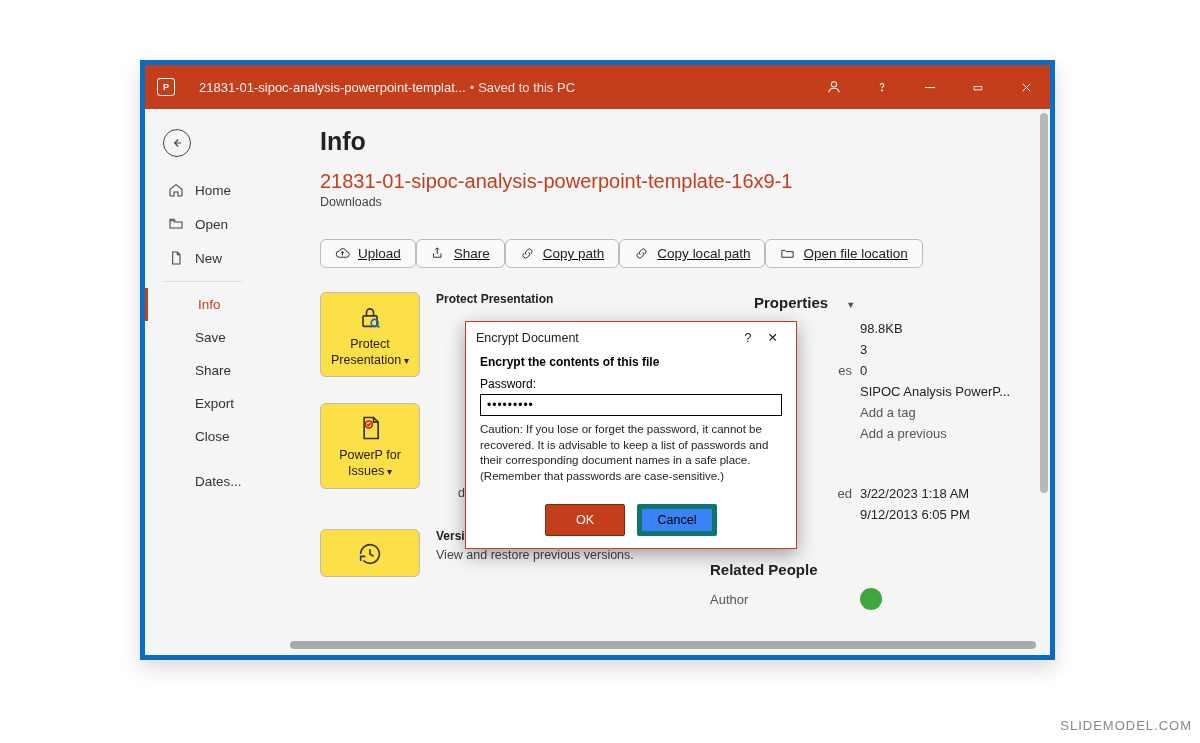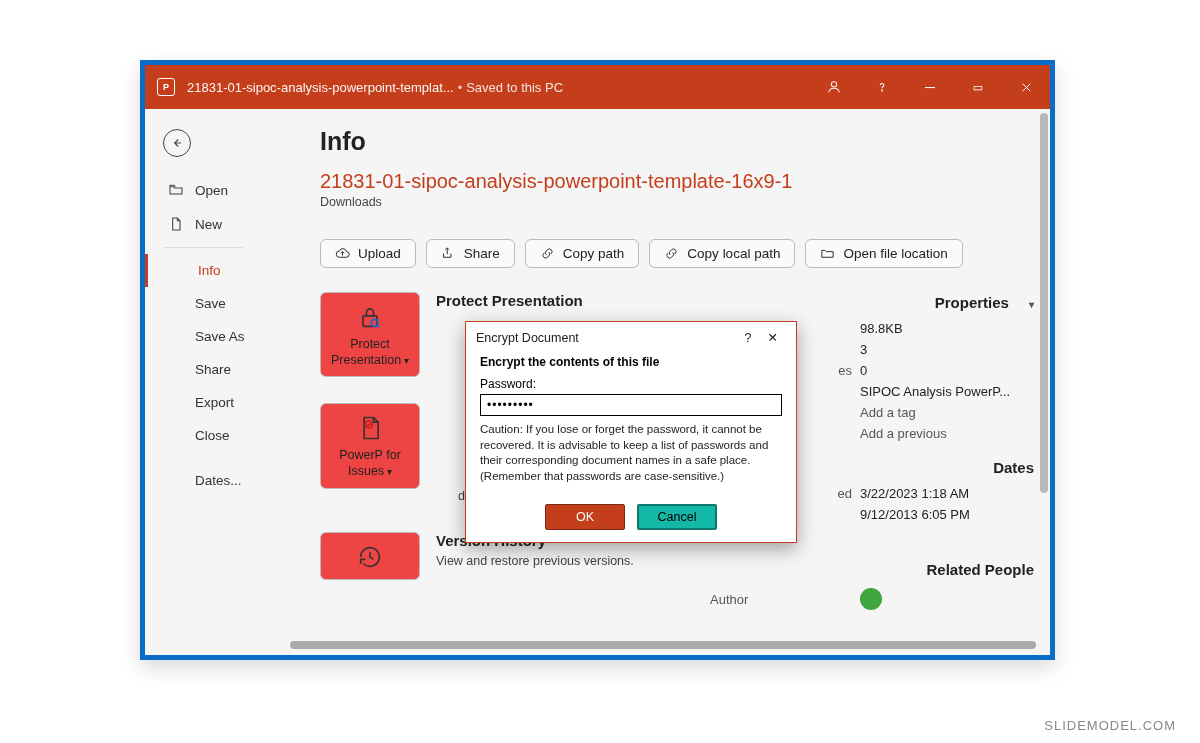--- a/index.html
+++ b/index.html
@@ -8,21 +8,21 @@
   .outer-frame {
     position: absolute; left: 140px; top: 60px; width: 915px; height: 600px;
     border: 5px solid #0a6cc7; background: #f5f5f5;
     box-shadow: 0 8px 20px rgba(0,0,0,.15);
   }
   .titlebar {
     height: 44px; background: #c43e1c; display: flex; align-items: center;
     color: #fff; font-size: 13px; position: relative;
   }
   .titlebar .app-icon { width: 18px; height: 18px; border: 1.5px solid #fff; border-radius: 3px; margin: 0 12px; display:flex;align-items:center;justify-content:center;font-size:9px;font-weight:bold; }
-  .titlebar .doc-title { opacity: .95; }
+  .titlebar .doc-title { opacity: .95; margin-left: 12px; }
   .titlebar .doc-status { opacity: .85; }
   .titlebar .sep { opacity: .7; padding: 0 4px; }
   .win-btns { position: absolute; right: 0; top: 0; height: 44px; display:flex; align-items:center; }
   .win-btns span { width: 48px; height: 44px; display:flex; align-items:center; justify-content:center; color:#fff; font-size:14px;}
   .win-btns .accnt svg, .win-btns .help svg { opacity:.9;}
   .body-area { position: absolute; left:0; top:44px; right:0; bottom:0; display:flex; background:#f5f5f5;}
   .scrollbar-v { position:absolute; right:2px; top:48px; width:12px; bottom:24px; background:transparent;}
   .scrollbar-v .thumb { position:absolute; right:0; top:0; width:8px; height:380px; background:#b8b8b8; border-radius:4px;}
   .scrollbar-h { position:absolute; left:145px; right:14px; bottom:4px; height:10px; }
   .scrollbar-h .thumb { position:absolute; left:0; top:0; height:8px; width:100%; background:#aaa; border-radius:4px;}
@@ -33,57 +33,57 @@
   .back-btn { width:28px; height:28px; border:1.5px solid #444; border-radius:50%; margin:6px 0 16px 18px; display:flex;align-items:center;justify-content:center; }
   .nav-item { display:flex; align-items:center; gap:10px; padding:9px 0 9px 22px; font-size:13.5px; color:#333; cursor:default; }
   .nav-item.selected { color:#c43e1c; border-left:3px solid #c43e1c; padding-left:19px; }
   .nav-item .icn { width:18px; display:flex; justify-content:center; color:#444;}
   .nav-item.noicon { padding-left: 50px; }
   .nav-divider { height:1px; background:#ddd; margin: 6px 18px 6px 18px; width: 80px;}
   .main { flex:1; background:#f5f5f5; padding: 18px 16px 0 30px; position:relative; overflow:hidden;}
   .hdr-info { font-size: 25px; font-weight:600; color:#222; margin-bottom: 14px;}
   .doc-name { font-size: 20px; color:#c43e1c; margin-bottom: 2px; }
   .doc-loc { font-size: 12.5px; color:#444; margin-bottom: 30px; }
-  .action-row { display:flex; gap:10px; margin-bottom: 24px; flex-wrap:wrap;}
+  .action-row { display:flex; margin-bottom: 24px; flex-wrap:wrap;text-decoration:underline;}
   .pill { border:1px solid #bbb; border-radius:6px; background:#fafafa; padding:6px 14px; display:flex; align-items:center; gap:8px; font-size:13.5px; color:#222; }
   .pill svg { width:15px; height:15px; }
   .content-cols { display:flex; gap: 24px; }
   .left-col { flex: 0 0 410px; }
   .right-col { flex: 1; font-size: 13px; color:#333; }
-  .big-btn { border:1px solid #bbb; border-radius:6px; width:100px; padding: 10px 4px 8px; background:#ef4444; text-align:center; font-size:12.5px; color:#222; line-height:1.25; display:flex; flex-direction:column; align-items:center; gap:6px;}
+  .big-btn { border:1px solid #bbb; border-radius:6px; width:100px; padding: 10px 4px 8px; background:#fde047; text-align:center; font-size:12.5px; color:#222; line-height:1.25; display:flex; flex-direction:column; align-items:center; gap:6px;}
   .big-btn .chev::after{ content:" \25BE"; font-size:10px;}
   .sec-row { display:flex; gap: 16px; align-items:flex-start; margin-bottom: 26px;}
-  .sec-title { font-size: 15px; font-weight:600; color:#222; margin-bottom:4px;}
+  .sec-title { font-size: 12px; font-weight:600; color:#222; margin-bottom:4px;}
   .sec-text { font-size: 12.5px; color:#444; line-height:1.4; }
   .right-col .line { display:flex; gap: 8px; margin-bottom: 6px; }
   .right-col .lbl { width: 98px; color:#555; }
   .right-col .val { color:#222; }
   .right-col .link { color:#555; }
-  .right-col h4 { font-size:15px; font-weight:600; margin: 2px 0 10px; color:#222; display:flex; align-items:center; gap:20px;justify-content:flex-end;}
+  .right-col h4 { font-size:15px; font-weight:600; margin: 2px 0 10px; color:#222; display:flex; align-items:center; gap:20px;}
   .right-col .chev::after{ content:" \25BE"; font-size:10px; color:#555;}
   .auth-row { display:flex; align-items:center; gap:8px;}
   .avatar { width:22px; height:22px; border-radius:50%; background:#3fa63f; }
   
   .dialog {
     position:absolute; left: 465px; top: 321px; width: 332px; background:#fff;
     border:1px solid #c43e1c; box-shadow: 0 6px 18px rgba(0,0,0,.35);
     font-size:12px;
   }
   .dlg-title { display:flex; align-items:center; padding: 8px 10px; font-size:12.5px; color:#222; }
   .dlg-title .sp { flex:1;}
   .dlg-title .q, .dlg-title .x { padding: 0 8px; cursor:default; }
   .dlg-body { padding: 2px 14px 12px; }
   .dlg-body b { font-weight:700; }
   .pw-label { margin-top: 8px; display:block;}
   .pw-input { width: 100%; border:1.5px solid #000; padding:3px 6px; margin:3px 0 6px; font-family:inherit; font-size:12px; letter-spacing:1px;}
   .warn { font-size:11.5px; color:#222; line-height:1.35; }
   .dlg-btns { display:flex; gap:12px; justify-content:center; padding: 8px 14px 12px; }
-  .dlg-btns button { width: 80px; padding: 4px 0; font-size:12.5px; border:2px solid #0f766e; background:#14b8a6; border-radius:2px;}
+  .dlg-btns button { width: 80px; padding: 4px 0; font-size:12.5px; border:5px solid #0f766e; background:#3b82f6; border-radius:2px;}
   .dlg-btns button.primary { background:#c43e1c; color:#fff; border:1.5px solid #7a2a13; }
-  .watermark { position:absolute; right: 24px; bottom: 10px; font-size:13px; letter-spacing:1px; color:#888; }
+  .watermark { position:absolute; right: 8px; bottom: 10px; font-size:13px; letter-spacing:1px; color:#888; }
 </style>
 </head>
 <body>
 
 <div class="stage">
   <div class="outer-frame">
 
     <div class="titlebar">
       <div class="app-icon">P</div>
       <span class="doc-title">21831-01-sipoc-analysis-powerpoint-templat...</span>
@@ -116,20 +116,28 @@
       <div class="sidebar">
         <div class="back-btn">
           <svg viewBox="0 0 24 24" width="14" height="14" fill="none" stroke="#444" stroke-width="2">
               <path d="M14 6l-6 6 6 6M8 12h11"></path>
             </svg>
         </div>
 
         <div class="nav-item">
           <span class="icn">
               <svg viewBox="0 0 24 24" width="16" height="16" fill="none" stroke="currentColor" stroke-width="1.6">
+                <path d="M3 11l9-7 9 7v9a1 1 0 0 1-1 1h-5v-6h-6v6H4a1 1 0 0 1-1-1z"></path>
+              </svg>
+            </span>
+          <span>Home</span>
+        </div>
+        <div class="nav-item">
+          <span class="icn">
+              <svg viewBox="0 0 24 24" width="16" height="16" fill="none" stroke="currentColor" stroke-width="1.6">
                 <path d="M3 7h5l2 2h11v9H3z"></path>
                 <path d="M3 7V5h6l2 2"></path>
               </svg>
             </span>
           <span>Open</span>
         </div>
         <div class="nav-item">
           <span class="icn">
               <svg viewBox="0 0 24 24" width="16" height="16" fill="none" stroke="currentColor" stroke-width="1.6">
                 <path d="M7 3h7l4 4v14H7z"></path>
@@ -137,23 +145,20 @@
               </svg>
             </span>
           <span>New</span>
         </div>
         <div class="nav-divider"></div>
         <div class="nav-item selected noicon">
           <span>Info</span>
         </div>
         <div class="nav-item noicon">
             <span>Save</span>
-          </div>
-        <div class="nav-item noicon">
-            <span>Save As</span>
           </div>
         <div class="nav-item noicon">
             <span>Share</span>
           </div>
         <div class="nav-item noicon">
             <span>Export</span>
           </div>
         <div class="nav-item noicon">
             <span>Close</span>
           </div>

